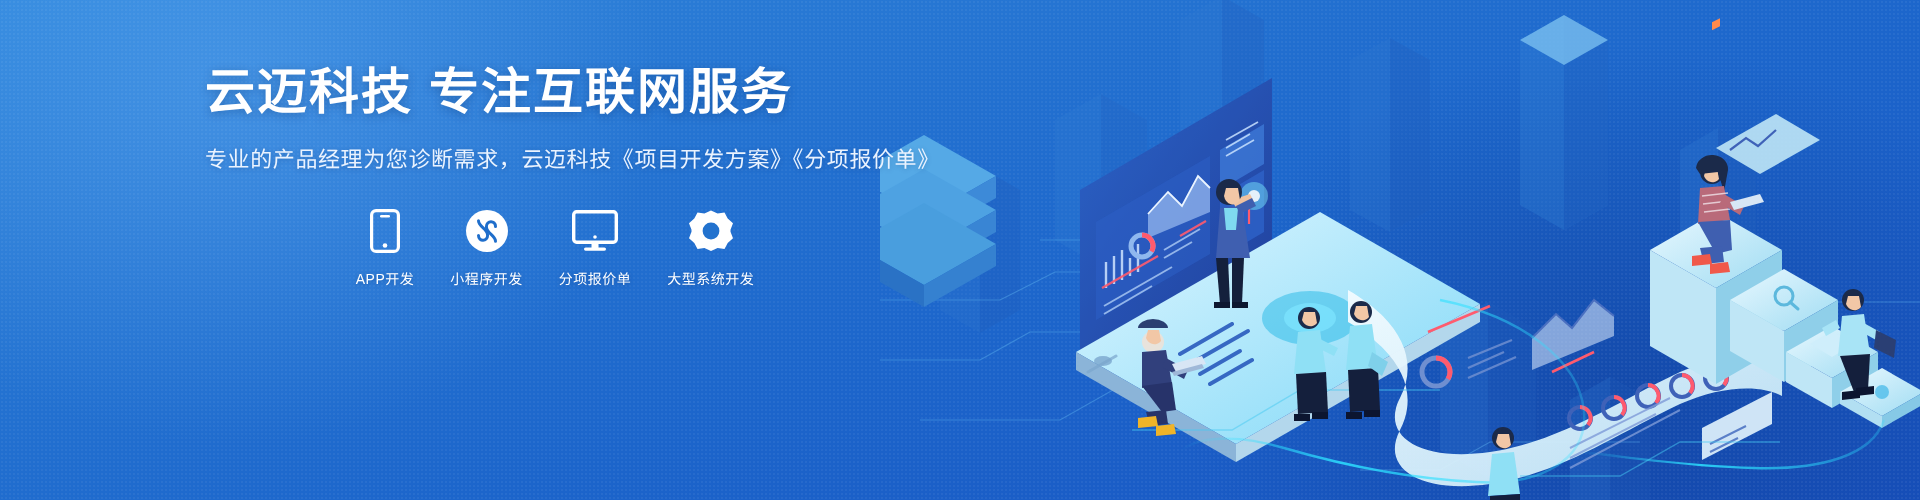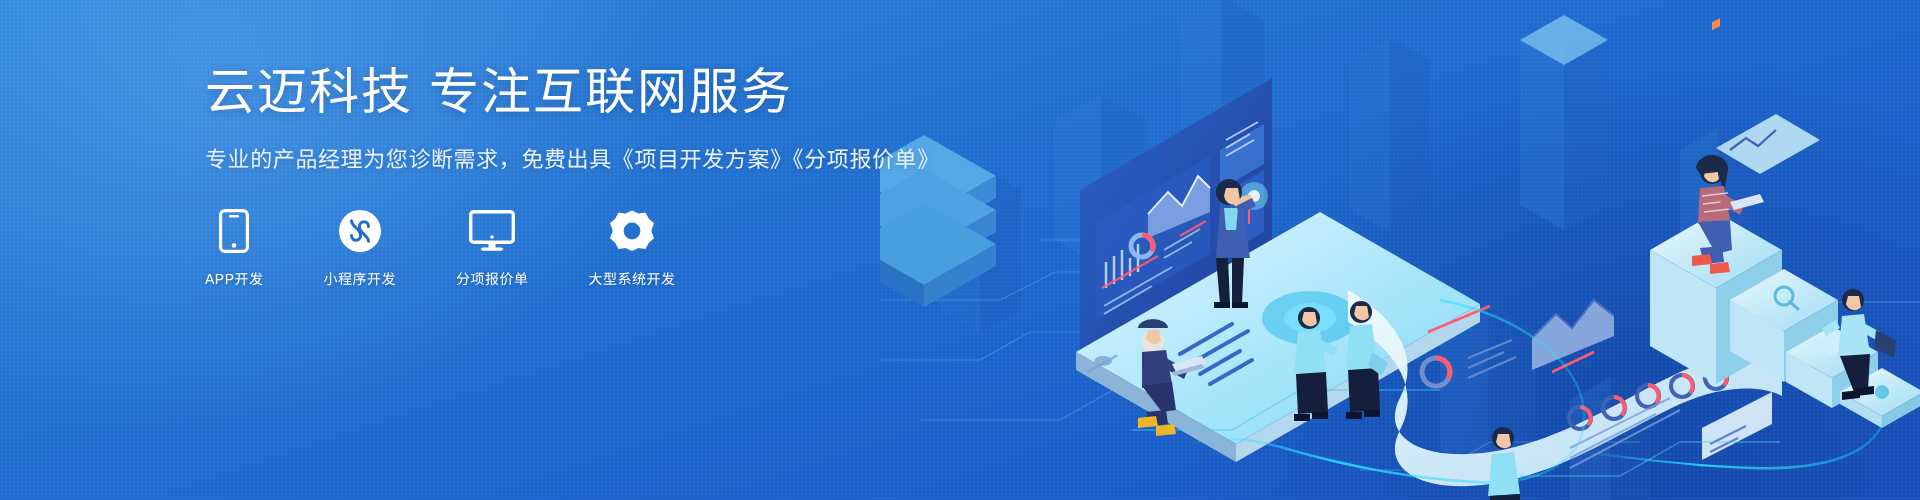--- a/index.html
+++ b/index.html
@@ -28,33 +28,33 @@
   .glow-br{
     position:absolute;right:-160px;bottom:-260px;width:900px;height:720px;
     background:radial-gradient(ellipse at center, rgba(10,48,130,.40) 0%, rgba(10,48,130,0) 70%);
     pointer-events:none;
   }
 
   
   .copy{position:absolute;left:205px;top:64px;width:700px;}
   .headline{
     margin:0;color:#ffffff;font-size:50px;line-height:1.12;
-    font-weight:400;letter-spacing:2px;
+    font-weight:700;letter-spacing:2px;
     text-shadow:0 2px 10px rgba(4,40,100,.32);
     white-space:nowrap;
   }
   .sub{margin:22px 0 0 0;}
   .sub-line{
     color:#eaf3ff;font-size:22px;line-height:36px;letter-spacing:.6px;
     white-space:nowrap;font-weight:400;
     text-shadow:0 1px 5px rgba(4,40,100,.25);
   }
 
   
-  .svc{display:flex;align-items:flex-end;gap:60px;margin-top:30px;}
+  .svc{display:flex;align-items:flex-end;gap:36px;margin-top:30px;justify-content:center;}
   .svc-item{
     display:flex;flex-direction:column;align-items:center;width:auto;
     cursor:pointer;
   }
   .svc-ico{
     height:46px;display:flex;align-items:center;justify-content:center;
     margin-bottom:14px;
   }
   .svc-ico svg{display:block;}
   .svc-label{
@@ -416,21 +416,21 @@
       </g>
 
     </svg>
   </div>
 
   <div class="copy">
 
     <h1 class="headline">云迈科技 专注互联网服务</h1>
 
     <div class="sub">
-      <div class="sub-line">专业的产品经理为您诊断需求，免费出具《项目开发方案》《分项报价单》</div>
+      <div class="sub-line">专业的产品经理为您诊断需求，云迈科技《项目开发方案》《分项报价单》</div>
     </div>
 
     <div class="svc">
 
       <div class="svc-item">
         <span class="svc-ico">
           <svg width="30" height="44" viewBox="0 0 30 44" xmlns="http://www.w3.org/2000/svg">
             <rect x="1.6" y="1.6" width="26.8" height="40.8" rx="4.5" ry="4.5" fill="none" stroke="#ffffff" stroke-width="3.2"></rect>
             <rect x="10" y="6" width="10" height="2.6" rx="1.3" fill="#ffffff"></rect>
             <circle cx="15" cy="36.5" r="2.3" fill="#ffffff"></circle>

